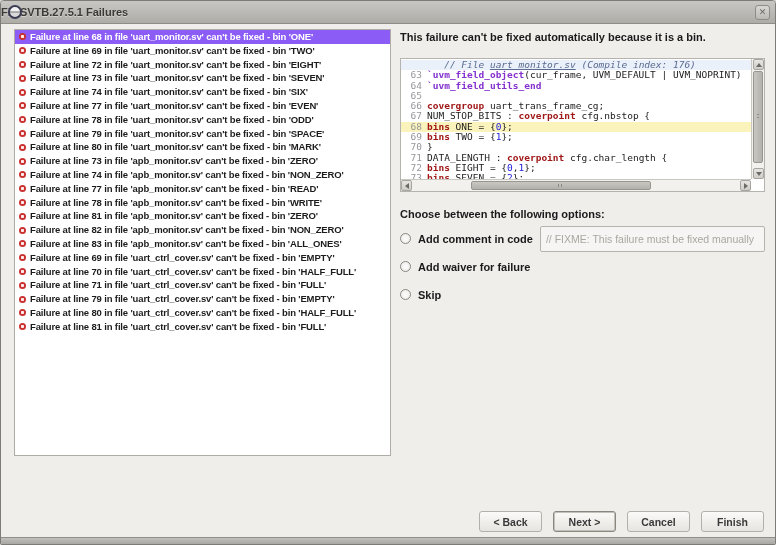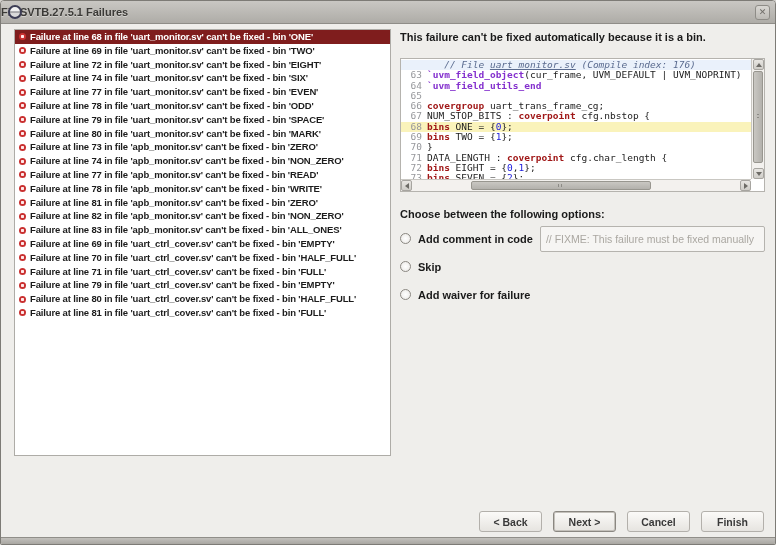--- a/index.html
+++ b/index.html
@@ -27,21 +27,21 @@
   .bottom-strip { position:absolute; left:0; right:0; bottom:0; height:7px;
     background:linear-gradient(#c2c0bc,#a9a7a2); border-top:1px solid #908e89; }
   
   .failure-list {
     position:absolute; left:13px; top:4px; width:377px; height:427px;
     background:#ffffff; border:1px solid #aeaca7; overflow:hidden;
   }
   .frow { height:13.8px; line-height:13.8px; white-space:nowrap; overflow:hidden;
     font-size:9.5px; font-weight:bold; color:#1c1c1c; letter-spacing:-0.15px;
     padding-left:4px; display:flex; align-items:center; }
-  .frow.sel { background:#7f1d1d; color:#ffffff; }
+  .frow.sel { background:#8b5cf6; color:#ffffff; }
   .ficon { display:inline-block; width:7px; height:7px; border-radius:50%; margin-right:4px; flex:0 0 7px;
     background:radial-gradient(circle at 50% 50%, #ffe9e9 0 1.4px, #c93030 1.5px); }
   
   .rightcol { position:absolute; left:399px; top:4px; width:365px; }
   .msg { font-size:11px; font-weight:bold; color:#1a1a1a; margin-top:2px; }
   
   .codebox { position:relative; margin-top:15px; width:365px; height:134px;
     background:#ffffff; border:1px solid #b5b3ae; overflow:hidden; }
   .codelines { position:absolute; left:0; top:1px; right:13px; bottom:12px; overflow:hidden;
     font-family:"DejaVu Sans Mono","Liberation Mono",monospace; font-size:9.5px; line-height:10.3px; }
@@ -117,20 +117,24 @@
         <div class="frow">
           <span class="ficon"></span>
           <span>Failure at line 69 in file 'uart_monitor.sv' can't be fixed - bin 'TWO'</span>
         </div>
         <div class="frow">
           <span class="ficon"></span>
           <span>Failure at line 72 in file 'uart_monitor.sv' can't be fixed - bin 'EIGHT'</span>
         </div>
         <div class="frow">
           <span class="ficon"></span>
+          <span>Failure at line 73 in file 'uart_monitor.sv' can't be fixed - bin 'SEVEN'</span>
+        </div>
+        <div class="frow">
+          <span class="ficon"></span>
           <span>Failure at line 74 in file 'uart_monitor.sv' can't be fixed - bin 'SIX'</span>
         </div>
         <div class="frow">
           <span class="ficon"></span>
           <span>Failure at line 77 in file 'uart_monitor.sv' can't be fixed - bin 'EVEN'</span>
         </div>
         <div class="frow">
           <span class="ficon"></span>
           <span>Failure at line 78 in file 'uart_monitor.sv' can't be fixed - bin 'ODD'</span>
         </div>
@@ -239,26 +243,26 @@
         <div class="prompt">Choose between the following options:</div>
 
         <div class="opt-row">
           <span class="radio"></span>
           <span class="opt-label">Add comment in code</span>
           <input class="comment-input" disabled="" placeholder="// FIXME: This failure must be fixed manually" style="">
         </div>
 
         <div class="opt-row">
           <span class="radio"></span>
-          <span class="opt-label">Skip</span>
+          <span class="opt-label">Add waiver for failure</span>
         </div>
 
         <div class="opt-row">
           <span class="radio"></span>
-          <span class="opt-label">Add waiver for failure</span>
+          <span class="opt-label">Skip</span>
         </div>
       </div>
     </div>
 
     <div class="btnbar">
       <button class="wbtn">&lt; Back</button>
       <button class="wbtn focused">Next &gt;</button>
       <button class="wbtn">Cancel</button>
       <button class="wbtn">Finish</button>
     </div>

